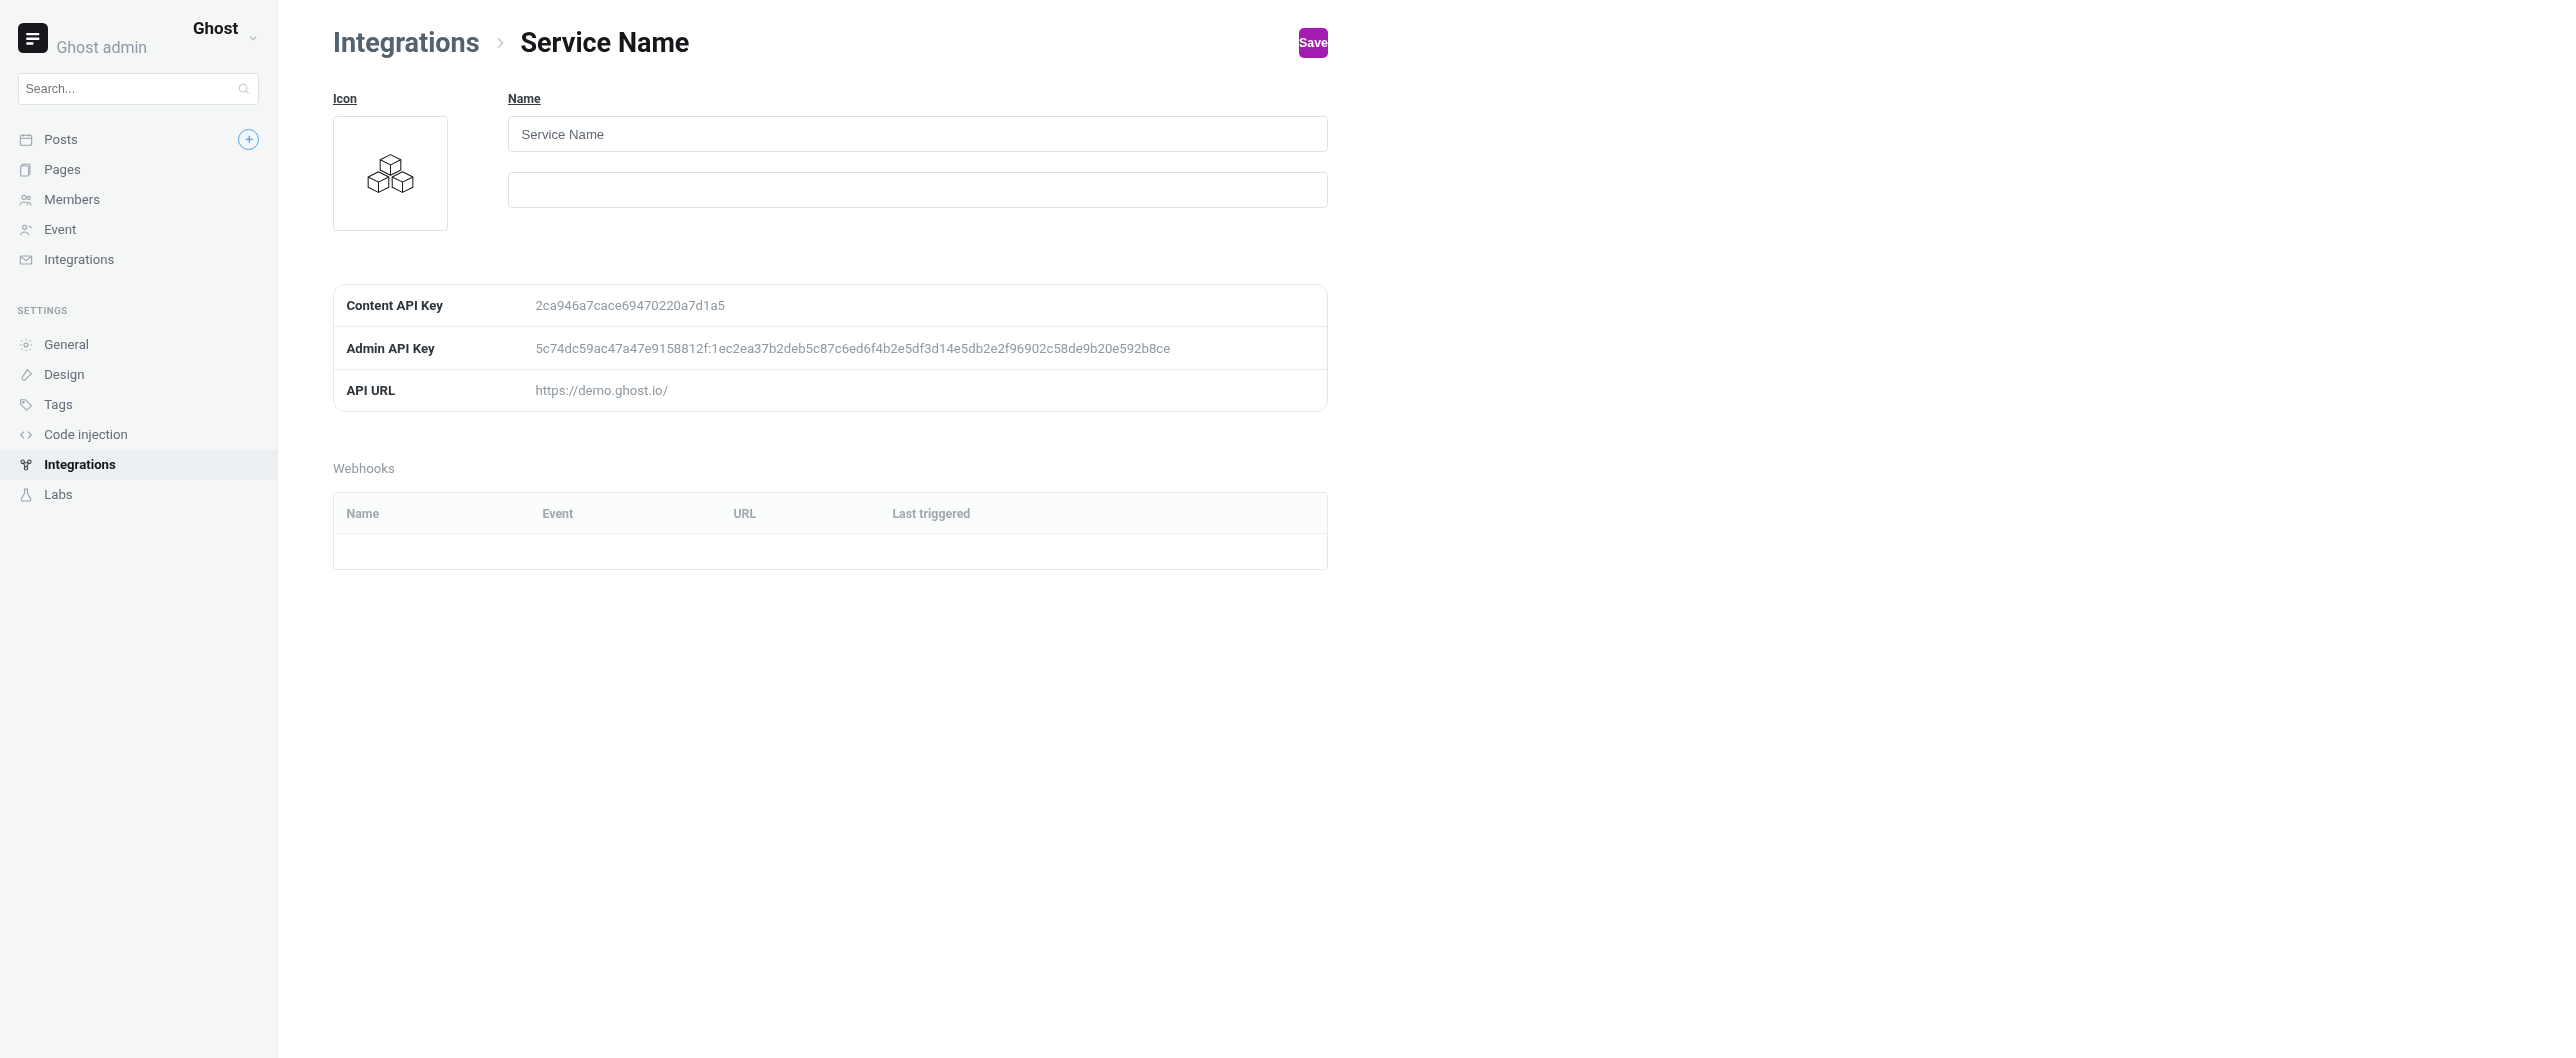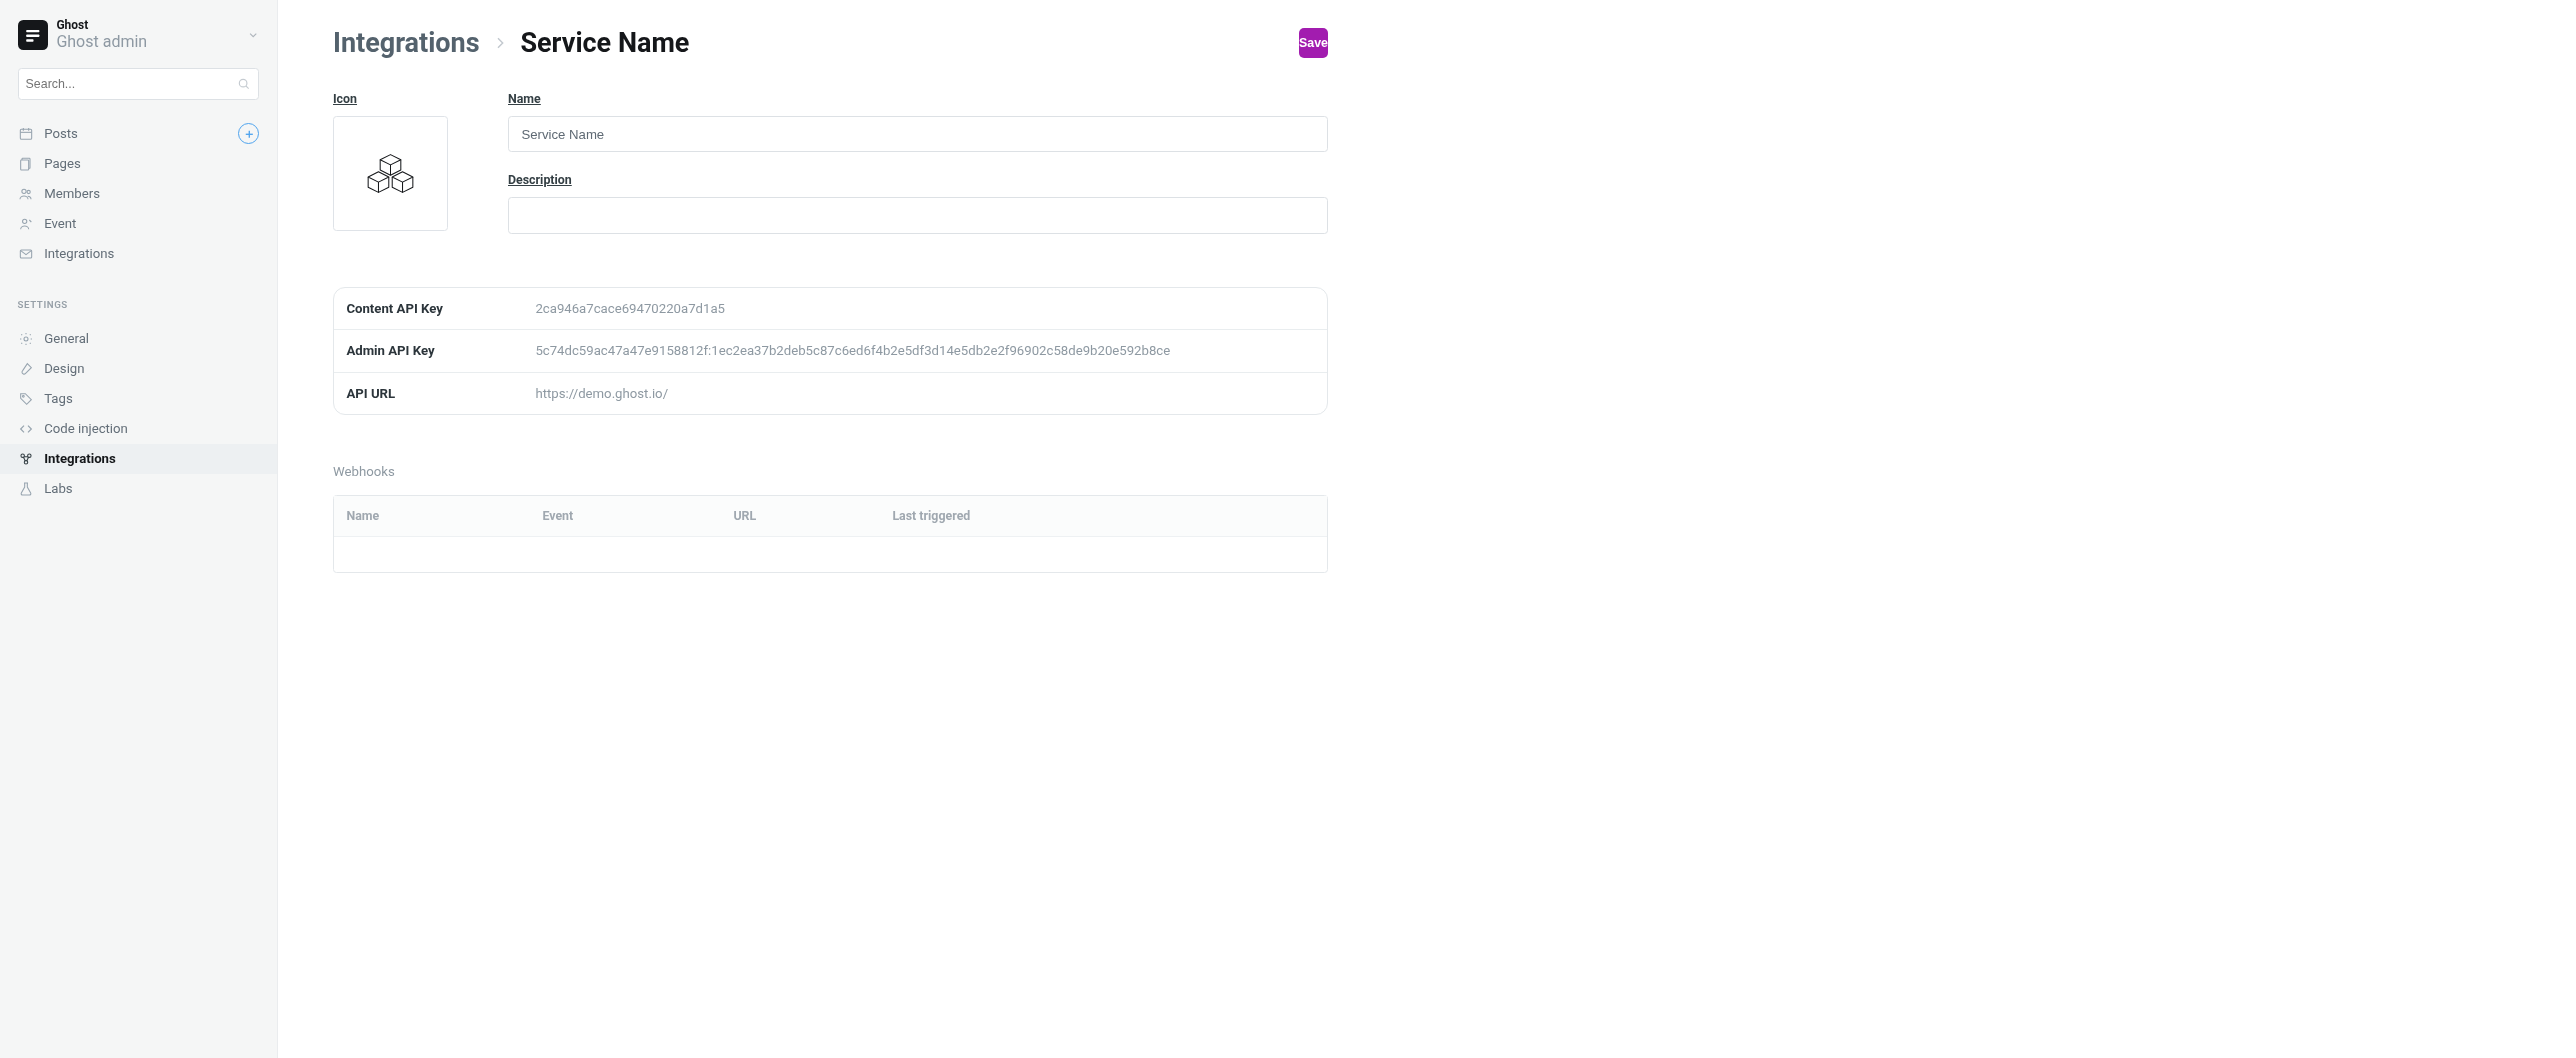--- a/index.html
+++ b/index.html
@@ -31,21 +31,21 @@
   }
   .site-logo {
     width: 30px; height: 30px;
     background: #15171a;
     border-radius: 5.3px;
     display: flex; align-items: center; justify-content: center;
     color: #fff;
   }
   .site-logo svg { width: 17.6px; height: 17.6px; fill:#fff; }
   .site-meta { flex: 1; line-height: 1.15; }
-  .site-title { font-weight: 700; font-size: 12px; color:#15171a; }
+  .site-title { font-weight: 700; font-size: 17px; color:#15171a;text-align:right; }
   .site-sub { font-size: 16px; color: #8e99a3; }
   .chevron { color:#aeb5bc; }
 
   .search-wrap { padding: 0 17.6px 12.4px 17.6px; }
   .search-box {
     display: flex; align-items: center;
     background: #fff;
     border: 0.9px solid #dde1e5;
     border-radius: 3.5px;
     padding: 8px 7px;
@@ -375,21 +375,20 @@
                 <polyline points="-12,6 -12,18 0,24 12,18 12,6"></polyline>
                 <line x1="0" y1="12" x2="0" y2="24"></line>
             </g>
           </svg>
         </div>
       </div>
       <div class="right-col">
         <div class="field-label">Name</div>
         <input class="text-input" value="Service Name" style="">
         <div class="desc-block">
-          <div class="field-label">Description</div>
           <input class="text-input" value="" style="">
         </div>
       </div>
     </div>
 
     <div class="api-card">
       <div class="api-row">
         <div class="api-key-label">Content API Key</div>
         <div class="api-key-value">2ca946a7cace69470220a7d1a5</div>
       </div>

